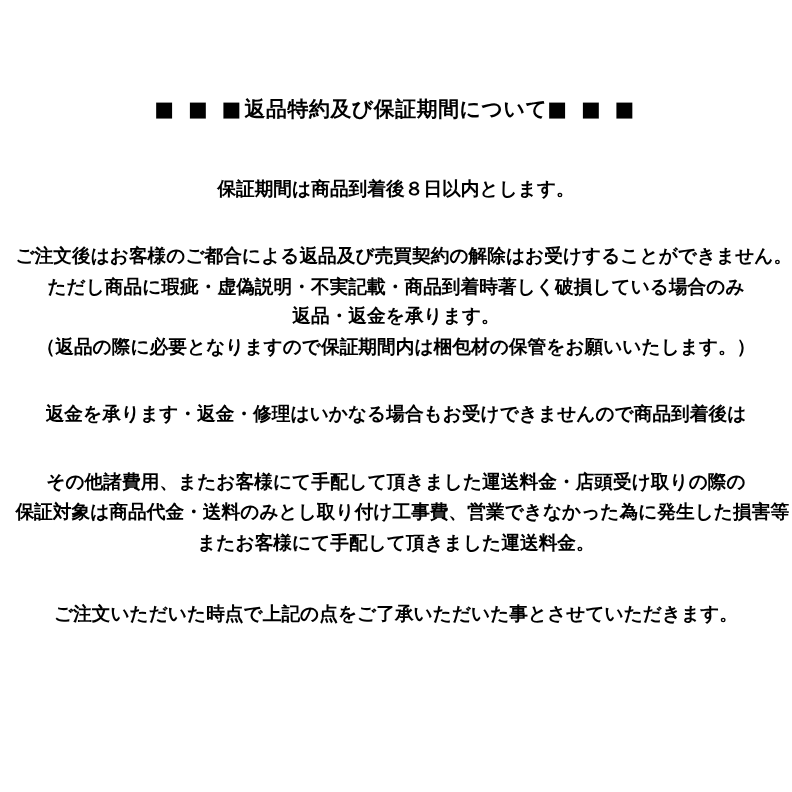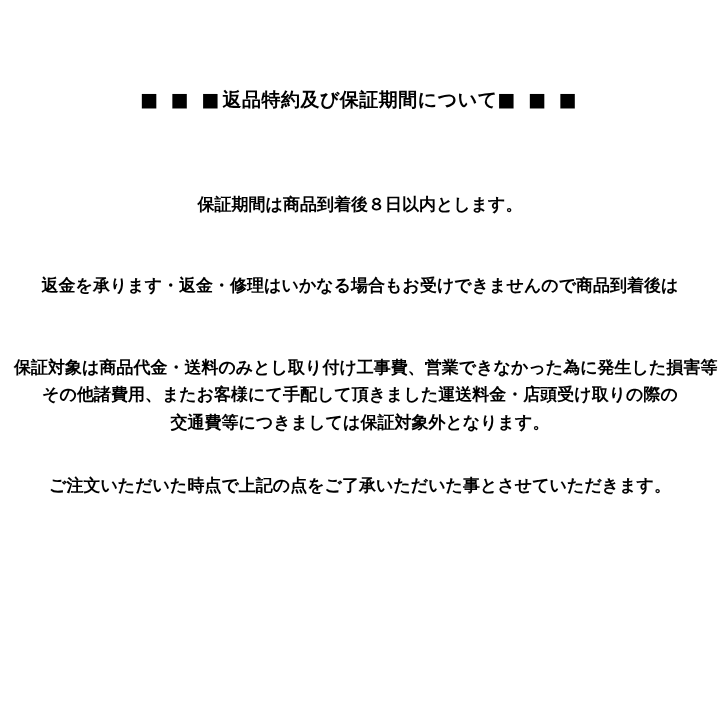--- a/index.html
+++ b/index.html
@@ -16,72 +16,77 @@
   }
   .page {
     position: relative;
     width: 720px;
     height: 720px;
     box-sizing: border-box;
     padding: 0 14px;
     display: flex;
     flex-direction: column;
     align-items: center;
-    gap: 20px;
   }
   .heading {
     margin-top: 86px;
     font-size: 19px;
     font-weight: bold;
     letter-spacing: 0.5px;
     text-align: center;
     line-height: 1.4;
     white-space: nowrap;
   }
   .heading .deco {
     letter-spacing: 3px;
   }
   .block {
     width: 100%;
     text-align: center;
     font-size: 17px;
     font-weight: bold;
     line-height: 1.62;
   }
-  .block.b1 { margin-top: 58px; }
+  .block.b1 { margin-top: 46px; }
   .block.b2 { margin-top: 34px; }
   .block.b3 { margin-top: 34px; }
   .block.b4 { margin-top: 34px; }
-  .block.b5 { margin-top: 16px; }
+  .block.b5 { margin-top: 38px; }
   .line {
     display: block;
     white-space: nowrap;
   }
 </style>
 </head>
 <body>
 
 <div class="page">
 
   <div class="heading">
     <span class="deco">■ ■ ■</span><span>返品特約及び保証期間について</span><span class="deco">■ ■ ■</span>
   </div>
 
   <div class="block b1">
     <span class="line">保証期間は商品到着後８日以内とします。</span>
   </div>
 
+  <div class="block b2">
+    <span class="line">ご注文後はお客様のご都合による返品及び売買契約の解除はお受けすることができません。</span>
+    <span class="line">ただし商品に瑕疵・虚偽説明・不実記載・商品到着時著しく破損している場合のみ</span>
+    <span class="line">返品・返金を承ります。</span>
+    <span class="line">（返品の際に必要となりますので保証期間内は梱包材の保管をお願いいたします。）</span>
+  </div>
 
   <div class="block b3">
     <span class="line">返金を承ります・返金・修理はいかなる場合もお受けできませんので商品到着後は</span>
   </div>
 
   <div class="block b4">
+    <span class="line">その他諸費用、またお客様にて手配して頂きました運送料金・店頭受け取りの際の</span>
     <span class="line">保証対象は商品代金・送料のみとし取り付け工事費、営業できなかった為に発生した損害等</span>
-    <span class="line">その他諸費用、またお客様にて手配して頂きました運送料金・店頭受け取りの際の</span>
-    <span class="line">交通費等につきましては保証対象外となります。</span>
+    <span class="line">またお客様にて手配して頂きました運送料金。</span>
   </div>
 
   <div class="block b5">
     <span class="line">ご注文いただいた時点で上記の点をご了承いただいた事とさせていただきます。</span>
   </div>
 
 </div>
 
 </body></html>

